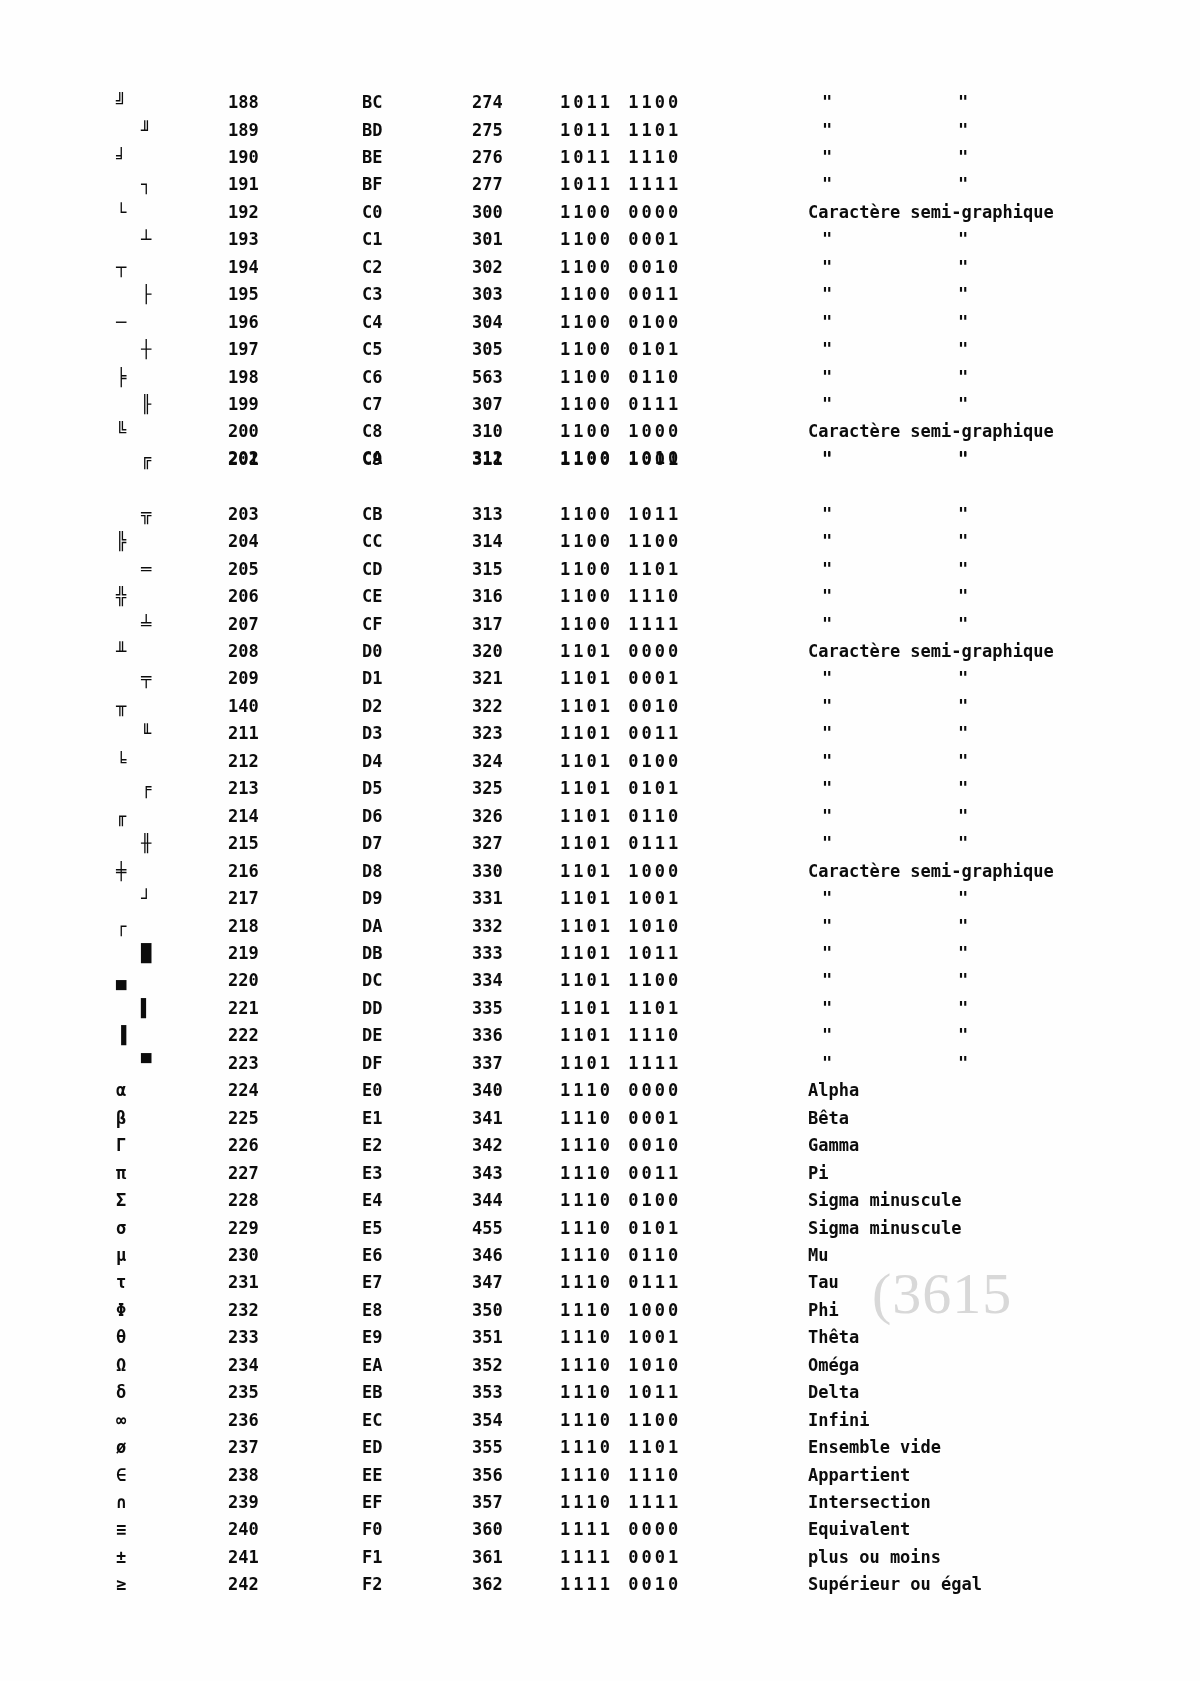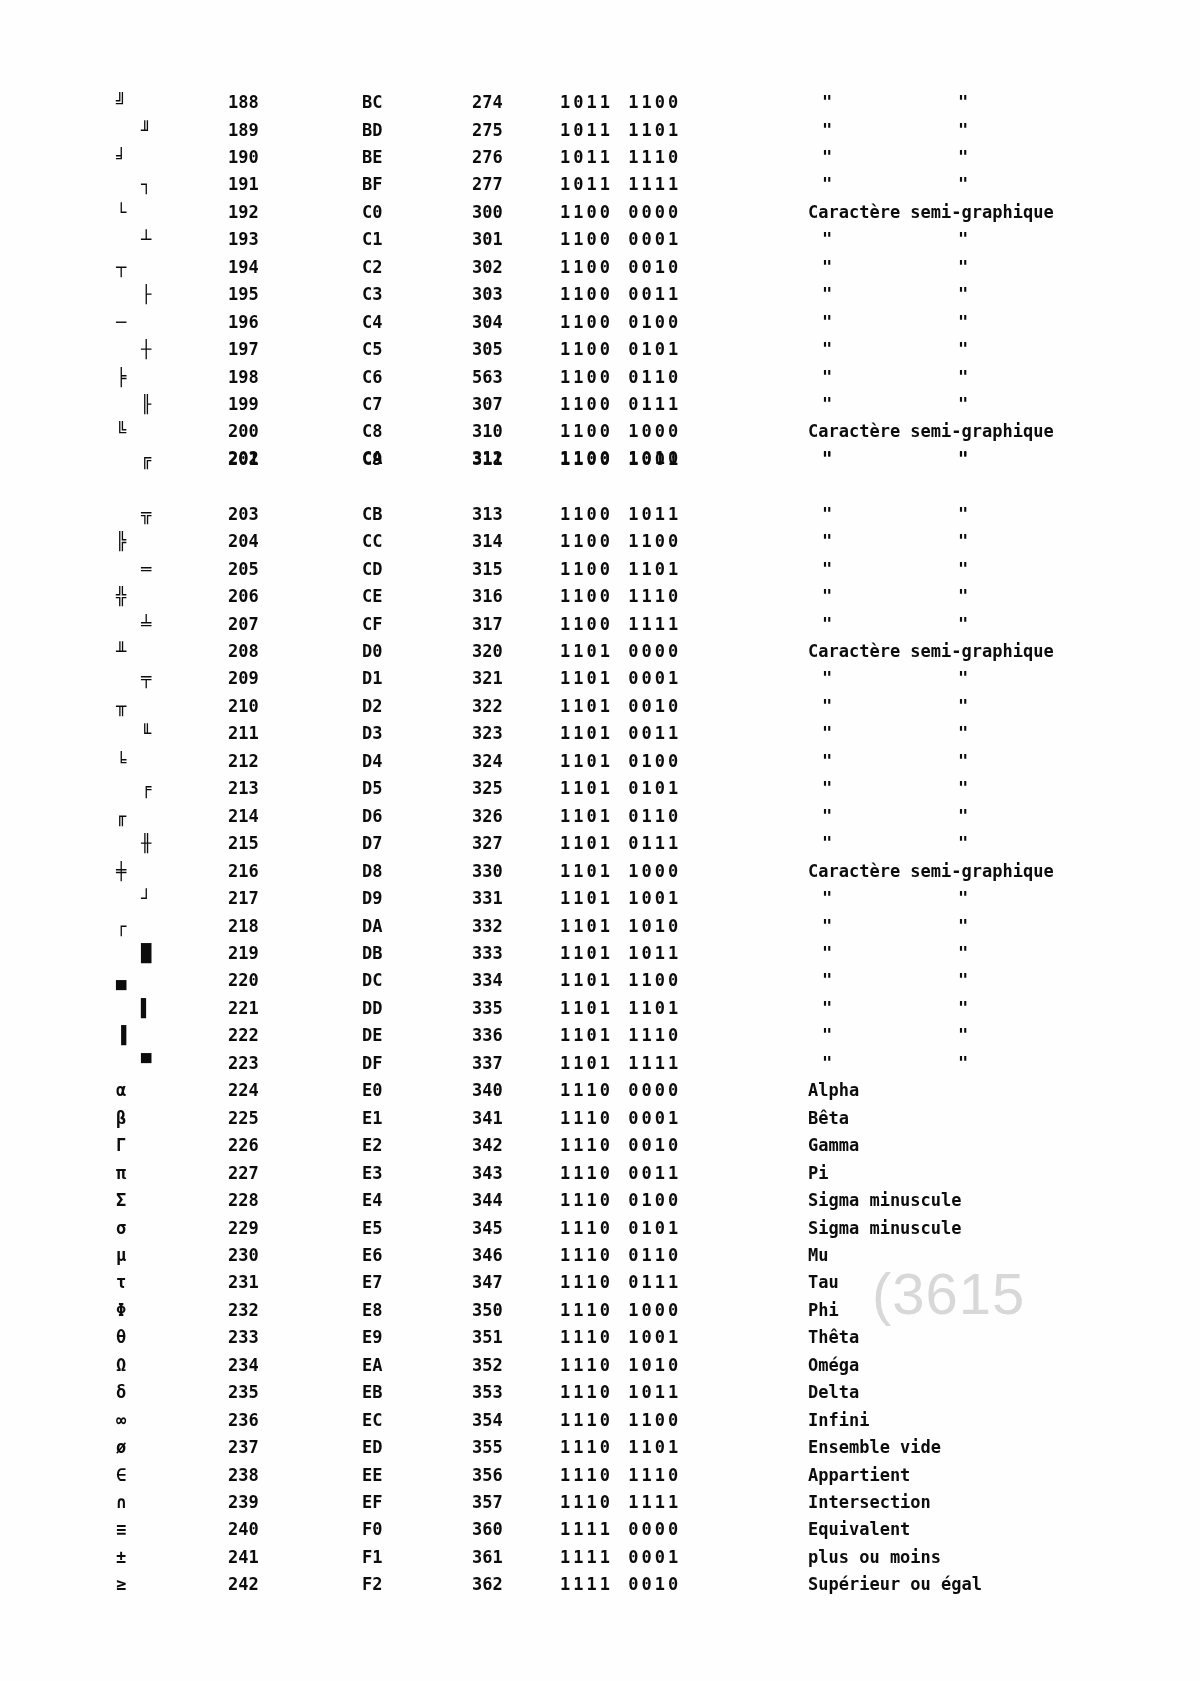--- a/index.html
+++ b/index.html
@@ -28,21 +28,21 @@
   .dec  { left: 228px; }
   .hex  { left: 362px; }
   .oct  { left: 472px; }
   .bin  { left: 560px; letter-spacing: 3px; word-spacing: 2px; }
   .desc { left: 808px; }
   .d1   { left: 822px; }
   .d2   { left: 958px; }
   .watermark {
     position: absolute;
     left: 872px; top: 1250px;
-    font-family: Liberation Sans, sans-serif;
+    font-family: Liberation Serif, serif;
     font-size: 58px;
     line-height: 88px;
     color: #d8d8d8;
     letter-spacing: 1px;
     user-select: none;
   }
 </style>
 </head>
 <body>
 
@@ -238,21 +238,21 @@
         <span class="cell g odd">╤</span>
         <span class="cell dec">209</span>
         <span class="cell hex">D1</span>
         <span class="cell oct">321</span>
         <span class="cell bin">1101 0001</span>
         <span class="cell d1">"</span>
         <span class="cell d2">"</span>
       </div>
       <div class="row" style="top: 691.9px;">
         <span class="cell g">╥</span>
-        <span class="cell dec">210</span>
+        <span class="cell dec">140</span>
         <span class="cell hex">D2</span>
         <span class="cell oct">322</span>
         <span class="cell bin">1101 0010</span>
         <span class="cell d1">"</span>
         <span class="cell d2">"</span>
       </div>
       <div class="row" style="top: 719.4px;">
         <span class="cell g odd">╙</span>
         <span class="cell dec">211</span>
         <span class="cell hex">D3</span>
@@ -405,21 +405,21 @@
         <span class="cell dec">228</span>
         <span class="cell hex">E4</span>
         <span class="cell oct">344</span>
         <span class="cell bin">1110 0100</span>
         <span class="cell desc">Sigma minuscule</span>
       </div>
       <div class="row" style="top: 1213.5px;">
         <span class="cell g">σ</span>
         <span class="cell dec">229</span>
         <span class="cell hex">E5</span>
-        <span class="cell oct">345</span>
+        <span class="cell oct">455</span>
         <span class="cell bin">1110 0101</span>
         <span class="cell desc">Sigma minuscule</span>
       </div>
       <div class="row" style="top: 1240.9px;">
         <span class="cell g">µ</span>
         <span class="cell dec">230</span>
         <span class="cell hex">E6</span>
         <span class="cell oct">346</span>
         <span class="cell bin">1110 0110</span>
         <span class="cell desc">Mu</span>

